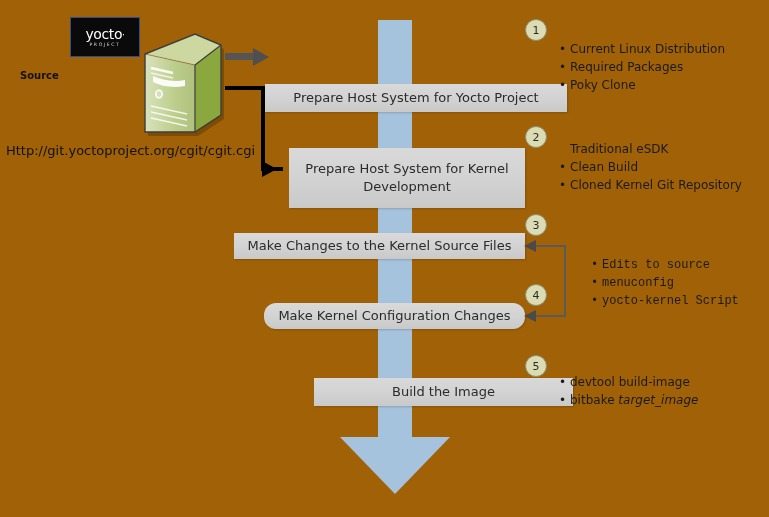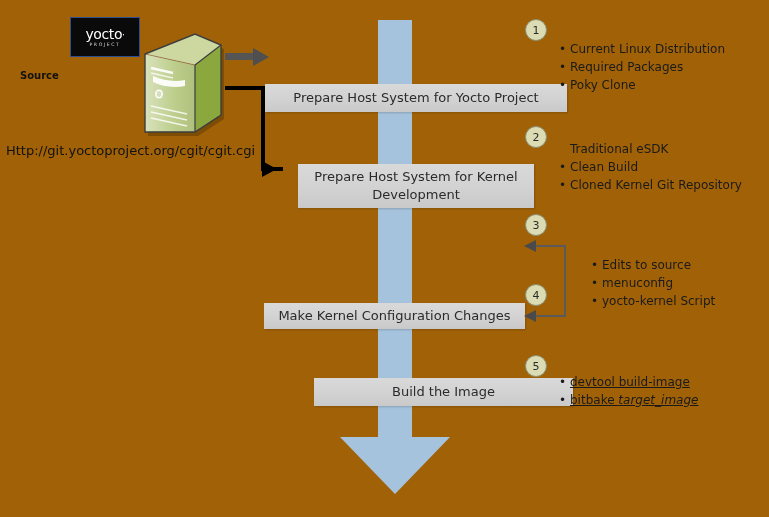--- a/index.html
+++ b/index.html
@@ -237,65 +237,68 @@
     <span>1</span>
   </div>
   <div class="notes" style="left:556px; top:41px; width:205px;">
     <ul>
       <li>Current Linux Distribution</li>
       <li>Required Packages</li>
       <li>Poky Clone</li>
     </ul>
   </div>
 
-  <div class="pbox" style="left:298px; top:148px; width:236px; height:44px;margin-top:16px;">
+  <div class="pbox" style="left:289px; top:148px; width:236px; height:60px;">
     <span>Prepare Host System for Kernel Development</span>
   </div>
   <div class="step-circle" style="left:525px; top:126px;">
     <span>2</span>
   </div>
   <div class="notes" style="left:556px; top:141px; width:210px;">
     <ul>
       <li class="cont">Traditional eSDK</li>
       <li>Clean Build</li>
       <li>Cloned Kernel Git Repository</li>
     </ul>
   </div>
 
+  <div class="pbox" style="left:234px; top:233px; width:291px; height:26px;">
+    <span>Make Changes to the Kernel Source Files</span>
+  </div>
   <div class="step-circle" style="left:525px; top:214px;">
     <span>3</span>
   </div>
 
-  <div class="pbox" style="left:264px; top:303px; width:261px; height:26px;">
+  <div class="pbox" style="left:264px; top:303px; width:261px; height:26px;border-radius:12px;">
     <span>Make Kernel Configuration Changes</span>
   </div>
   <div class="step-circle" style="left:525px; top:284px;">
     <span>4</span>
   </div>
 
   <div class="ln-thin" style="left:564px; top:245px; width:1.6px; height:72px;"></div>
   <div class="ln-thin" style="left:533px; top:245px; width:32px; height:1.6px;"></div>
   <div class="tri-left-gray" style="left:524px; top:240px;"></div>
   <div class="ln-thin" style="left:533px; top:315px; width:32px; height:1.6px;"></div>
   <div class="tri-left-gray" style="left:524px; top:310px;"></div>
 
-  <div class="notes" style="left:588px; top:257px; width:175px;">
+  <div class="notes" style="left:588px; top:257px; width:175px;font-family:Liberation Mono, monospace;">
     <ul>
       <li>Edits to source</li>
       <li>menuconfig</li>
       <li>yocto-kernel Script</li>
     </ul>
   </div>
 
   <div class="pbox" style="left:266px; top:378px; width:259px; height:28px;margin-left:48px;">
     <span>Build the Image</span>
   </div>
   <div class="step-circle" style="left:525px; top:355px;">
     <span>5</span>
   </div>
-  <div class="notes" style="left:556px; top:374px; width:200px;text-decoration:underline;">
+  <div class="notes" style="left:556px; top:374px; width:200px;">
     <ul>
       <li>devtool build-image</li>
       <li><span>bitbake </span><i>target_image</i></li>
     </ul>
   </div>
 
 </div>
 
 </body></html>

